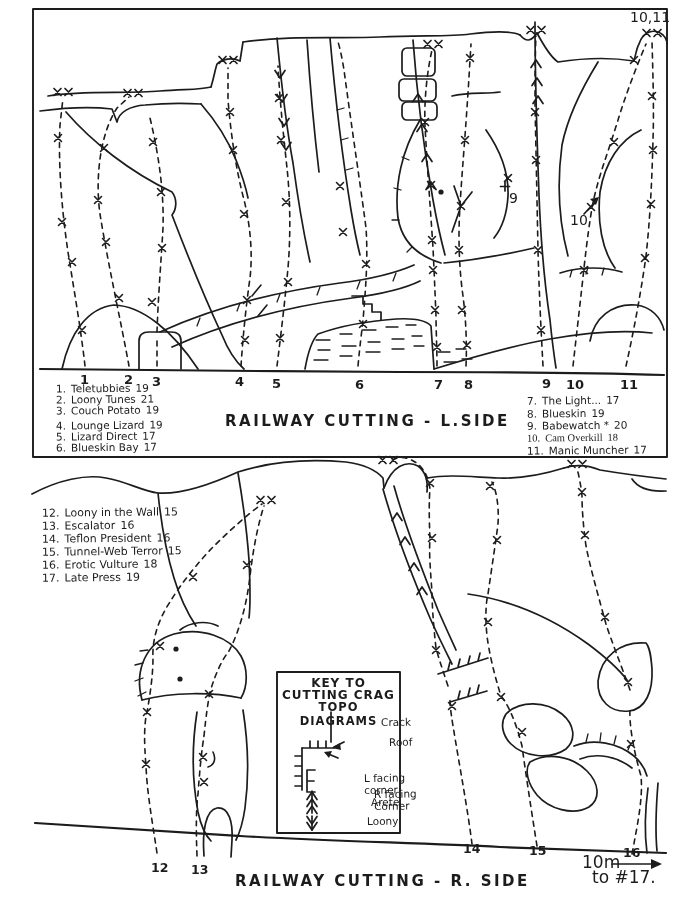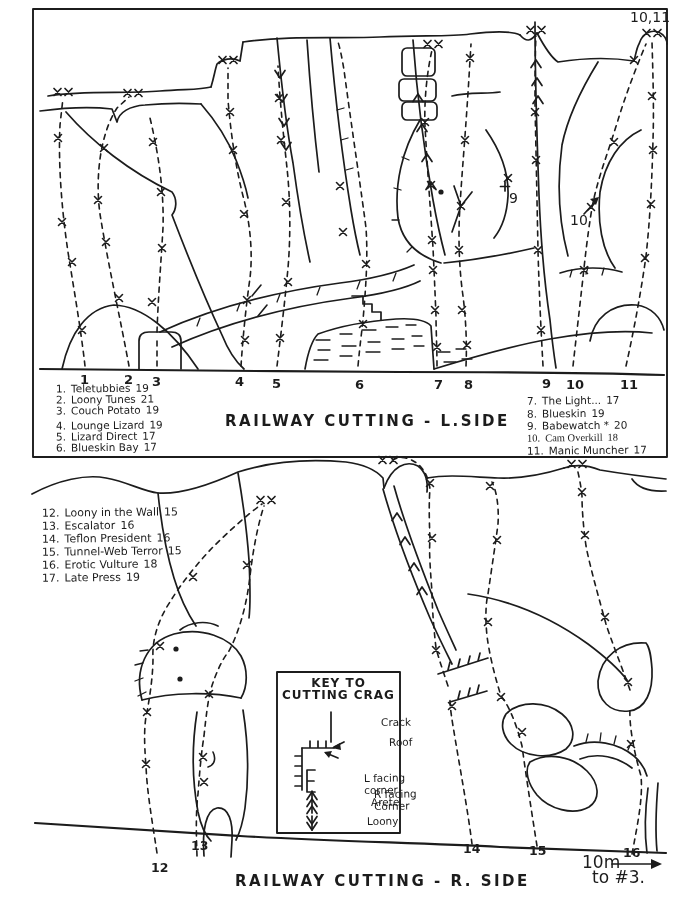--- a/index.html
+++ b/index.html
@@ -404,32 +404,33 @@
         <span>18</span>
       </div>
   <div class="row">
         <span>17.</span>
         <span>Late Press</span>
         <span>19</span>
       </div>
 </div>
 
 <span class="txt bn2" style="left:151px;top:860px;">12</span>
-<span class="txt bn2" style="left:191px;top:838px;">13</span>
+<span class="txt bn2" style="left:191px;top:862px;">13</span>
 <span class="txt bn2" style="left:463px;top:841px;">14</span>
 <span class="txt bn2" style="left:529px;top:843px;">15</span>
 <span class="txt bn2" style="left:623px;top:845px;">16</span>
 
 <div class="keytitle" style="left:280px;top:676px;width:117px;">KEY TO</div>
 <div class="keytitle" style="left:280px;top:688px;width:117px;">CUTTING CRAG</div>
+<div class="keytitle big" style="left:280px;top:700px;width:117px;">TOPO DIAGRAMS</div>
 <div class="klabel" style="left:337px;top:716px;width:55px;">Crack</div>
 <div class="klabel" style="left:345px;top:736px;width:50px;">Roof</div>
 <div class="klabel" style="left:330px;top:752px;width:55px;margin-top:36px;">R facing Corner</div>
 <div class="klabel" style="left:320px;top:772px;width:55px;">L facing corner</div>
 <div class="klabel" style="left:327px;top:796px;width:55px;">Arete</div>
 <div class="klabel" style="left:323px;top:815px;width:55px;">Loony</div>
 
 <span class="txt note" style="left:582px;top:852px;">10m</span>
-<span class="txt note" style="left:592px;top:867px;">to #3.</span>
+<span class="txt note" style="left:592px;top:867px;">to #17.</span>
 
 <div class="txt title" style="left:235px;top:872px;width:270px;">RAILWAY CUTTING - R. SIDE</div>
 
 </div>
 
 </body></html>

